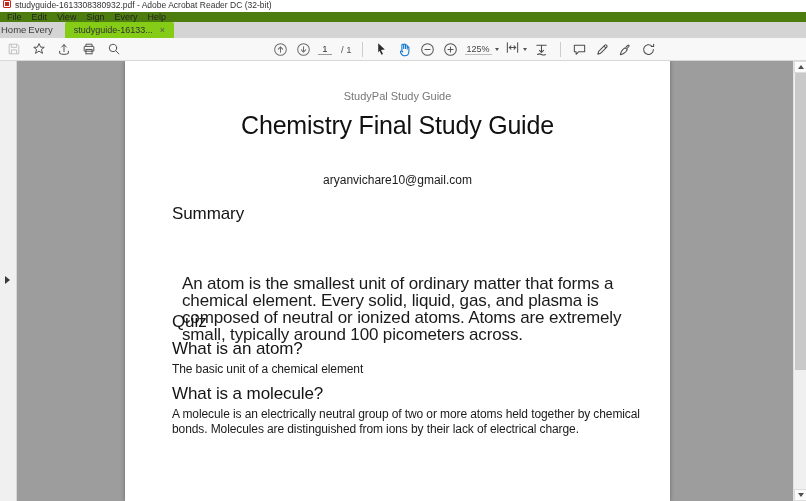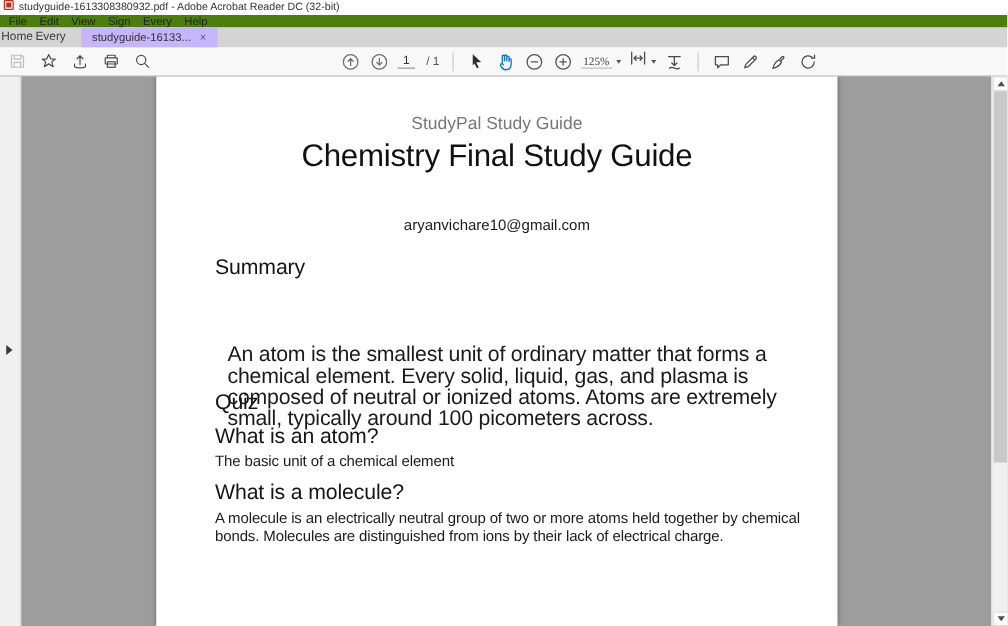--- a/index.html
+++ b/index.html
@@ -10,44 +10,44 @@
   .titlebar { height:12px; background:#fff; display:flex; align-items:flex-start; gap:4px; padding-left:3px; }
   .titlebar .apptitle { font-size:8.5px; color:#333; white-space:nowrap; }
   .pdficon { width:8px; height:8px; border:1px solid #c42b1c; border-radius:1px; position:relative; background:#fff; flex:0 0 auto; }
   .pdficon::after { content:""; position:absolute; left:1px; top:1px; width:4px; height:4px; background:#c42b1c; }
 
   .menubar { height:10px; display:flex; align-items:center; background:#4d7c0f; padding-left:2px; }
   .menubar .menu-item { font-size:9px; line-height:10px; color:#222; padding:0 5px; cursor:default; }
 
   .tabbar { height:16px; background:#d4d4d4; display:flex; align-items:flex-end; }
   .tab { font-size:9.5px; color:#3c3c3c; line-height:16px; padding:0 1px; }
-  .doctab { margin-left:11px; height:16px; background:#c4b5fd; border-radius:2px 2px 0 0; display:flex; align-items:center; gap:7px; padding:0 9px; }
+  .doctab { margin-left:11px; height:16px; background:#84cc16; border-radius:2px 2px 0 0; display:flex; align-items:center; gap:7px; padding:0 9px; }
   .doctab .doclabel { font-size:9px; color:#333; }
   .doctab .closex { font-size:9px; color:#555; line-height:9px; }
 
   .toolbar { height:23px; background:#f8f8f8; border-bottom:1px solid #d8d8d8; position:relative; }
   .tb-group { position:absolute; top:0; height:22px; display:flex; align-items:center; }
   .tb-left { left:5px; gap:8px; }
   .tb-center { left:272px; gap:6px; }
   .tbtn { width:17px; height:18px; display:flex; align-items:center; justify-content:center; flex:0 0 auto; }
   .tbtn svg { display:block; }
   .vdiv { width:1px; height:15px; background:#cccccc; margin:0 4px; flex:0 0 auto; }
   .pagenum { font-size:9.5px; color:#333; border-bottom:1px solid #9a9a9a; min-width:14px; text-align:center; padding:0 2px; }
   .pagetotal { font-size:9.5px; color:#555; margin-left:3px; }
-  .zoomfield { display:flex; align-items:center; gap:3px;font-family:Liberation Serif, serif; }
+  .zoomfield { display:flex; align-items:center; gap:3px; }
   .zoomval { font-size:9px; color:#444; border-bottom:1px solid #bdbdbd; padding:0 2px; }
   .caret { width:0; height:0; border-left:2.5px solid transparent; border-right:2.5px solid transparent; border-top:3.5px solid #555; }
 
   
   .docarea { position:relative; height:440px; background:#9d9d9d; overflow:hidden; }
   .navstrip { position:absolute; left:0; top:0; width:17px; height:100%; background:#f0f0f0; border-right:1px solid #d6d6d6; }
   .nav-arrow { position:absolute; left:5px; top:215px; width:0; height:0; border-top:4px solid transparent; border-bottom:4px solid transparent; border-left:5px solid #3a3a3a; }
 
   .page { position:absolute; left:125px; top:0; width:545px; height:440px; background:#ffffff; box-shadow:0 0 4px rgba(0,0,0,.35); }
-  .page .watermark { position:absolute; top:29px; width:100%; text-align:center; font-size:14px; color:#767676; }
+  .page .watermark { position:absolute; top:29px; width:100%; text-align:center; font-size:11px; color:#767676; }
   .page .doc-title { position:absolute; top:50px; width:100%; text-align:center; font-size:25px; color:#111; letter-spacing:-0.2px; }
   .page .doc-email { position:absolute; top:84px; width:100%; text-align:center; font-size:12px; color:#1a1a1a;margin-top:28px; }
   .page .h2 { position:absolute; left:47px; font-size:17px; color:#141414; letter-spacing:-0.1px; }
   .page .body-text { position:absolute; left:57px; font-size:17px; line-height:17px; color:#1a1a1a; letter-spacing:-0.15px; width:474px;margin-top:29px; }
   .page .answer { position:absolute; left:47px; font-size:12px; line-height:14.5px; color:#1a1a1a; letter-spacing:-0.1px; width:494px; }
 
   .scrollbar { position:absolute; right:0; top:0; width:13px; height:100%; background:#f0f0f0; border-left:1px solid #e2e2e2; }
   .sb-btn { position:absolute; left:0; width:13px; height:12px; background:#fbfbfb; border:1px solid #dcdcdc; display:flex; align-items:center; justify-content:center; }
   .sb-up { top:0; }
   .sb-down { bottom:0; }

